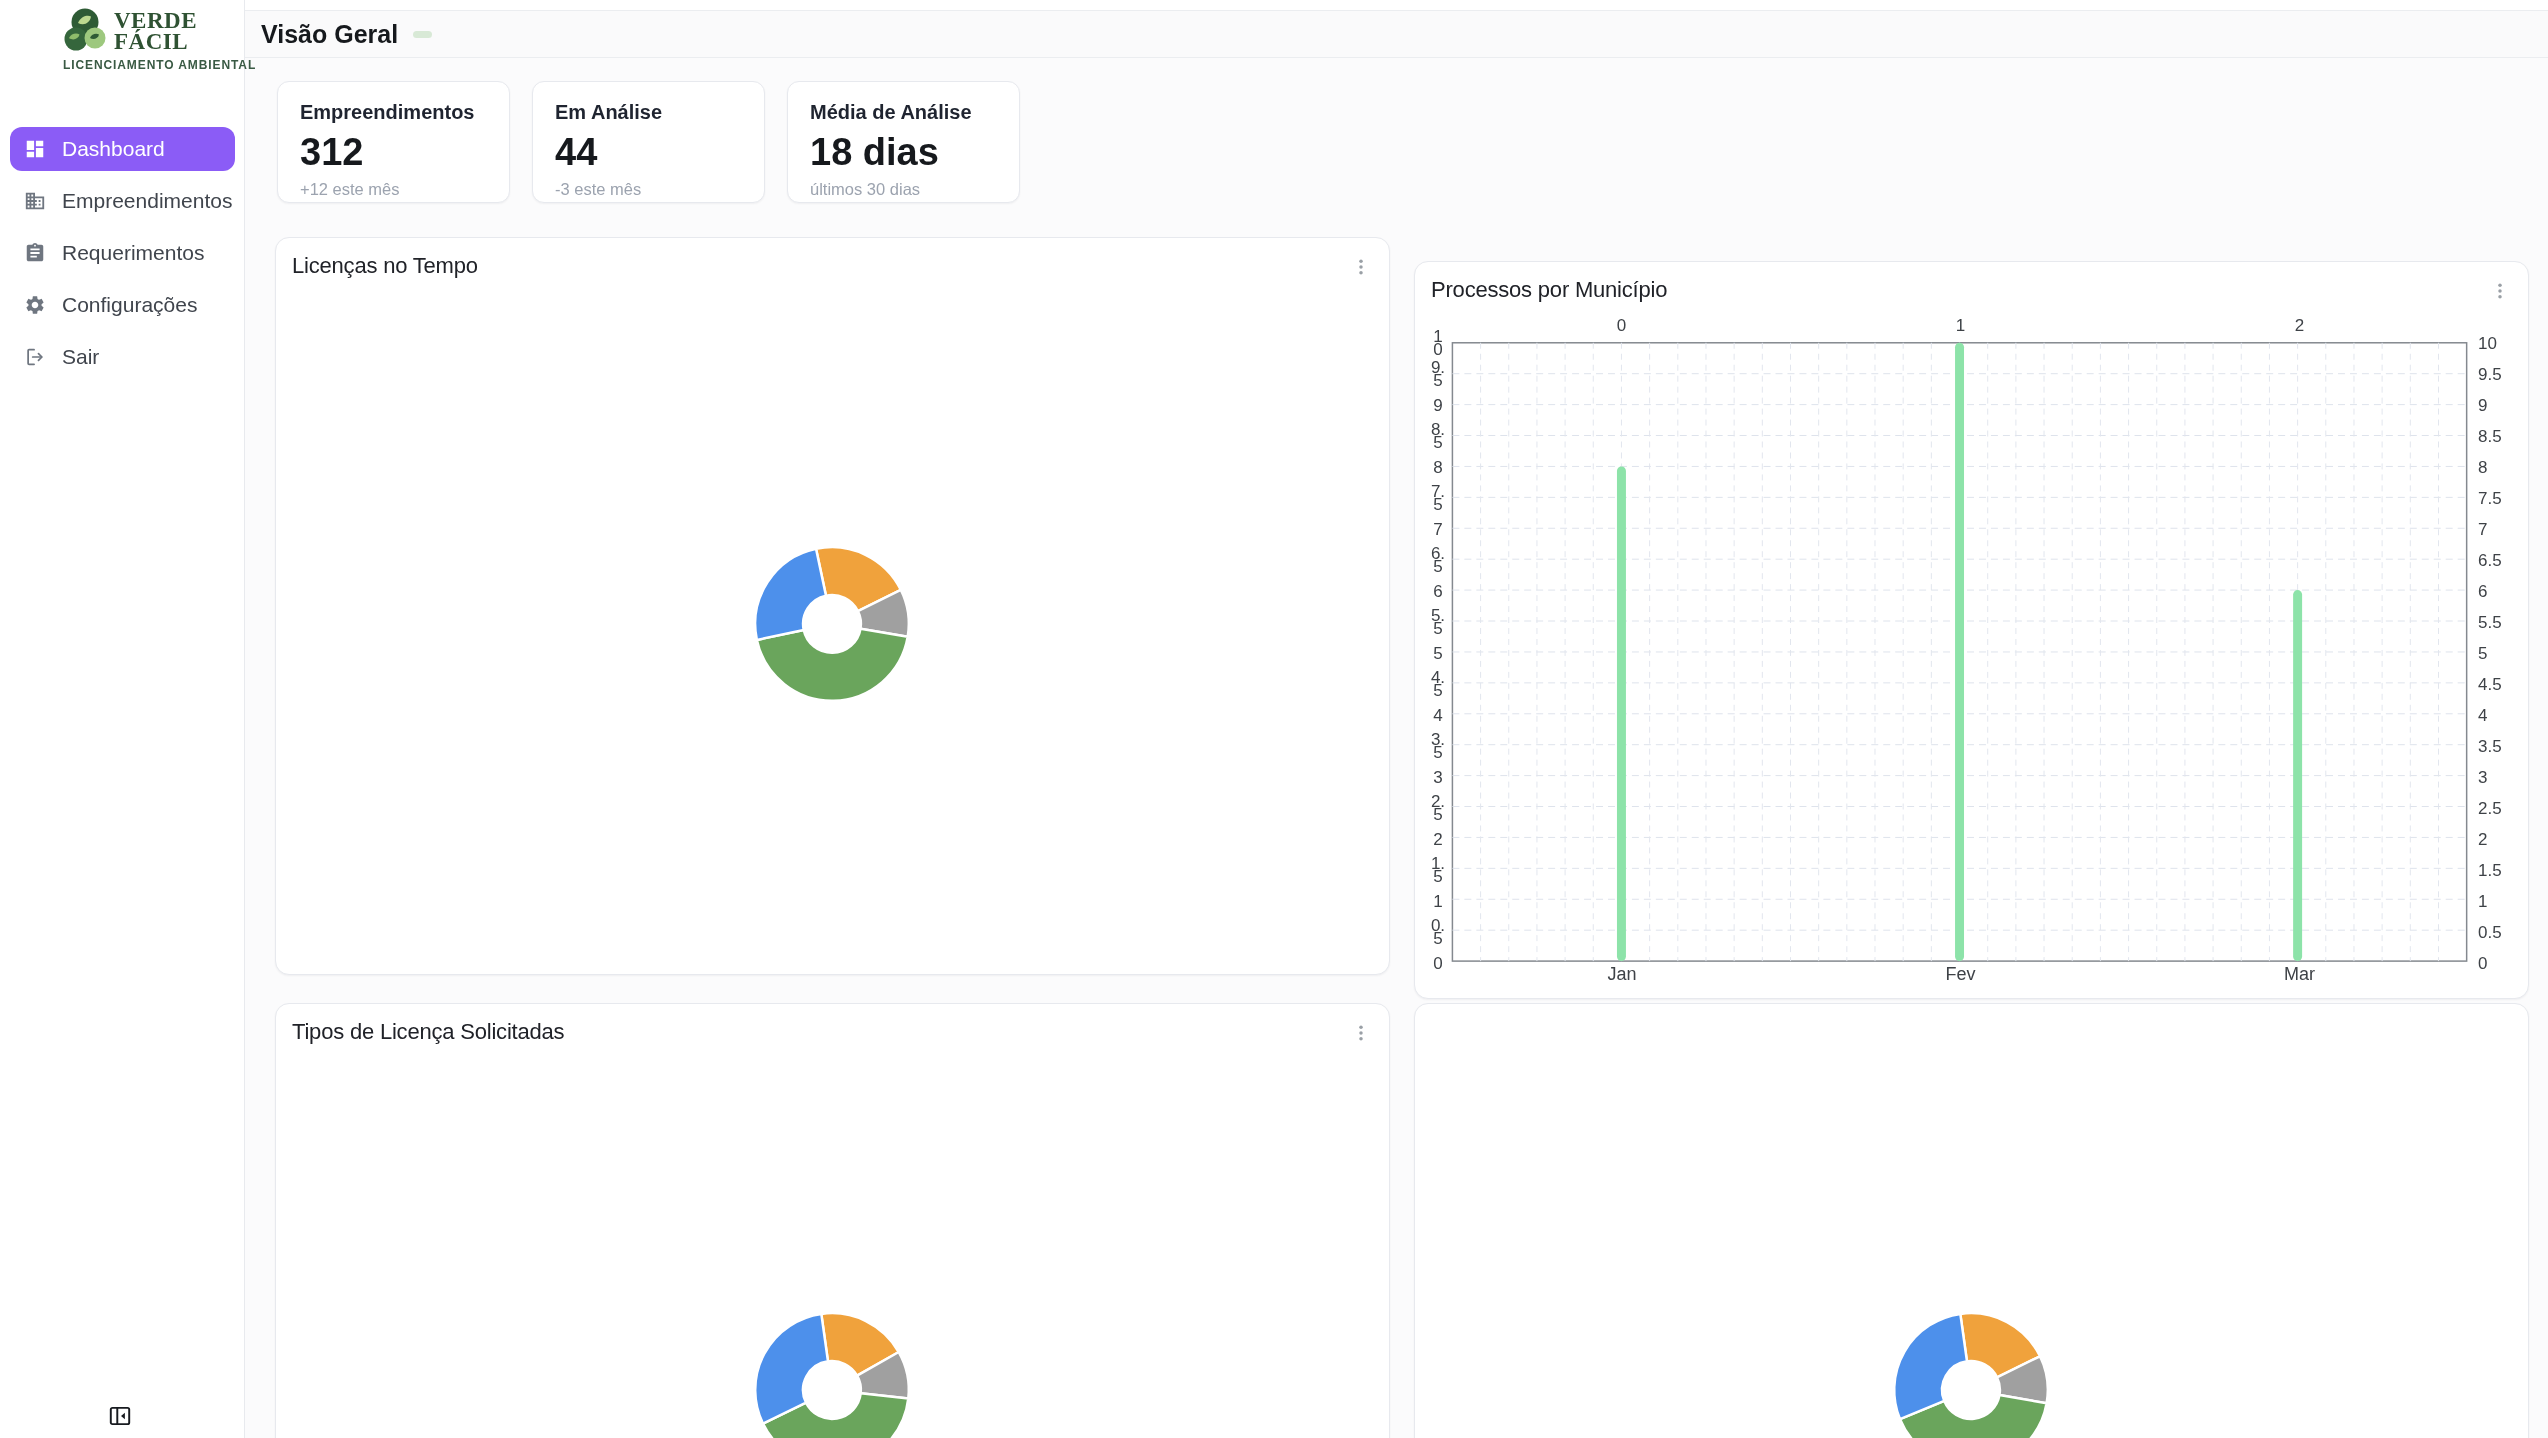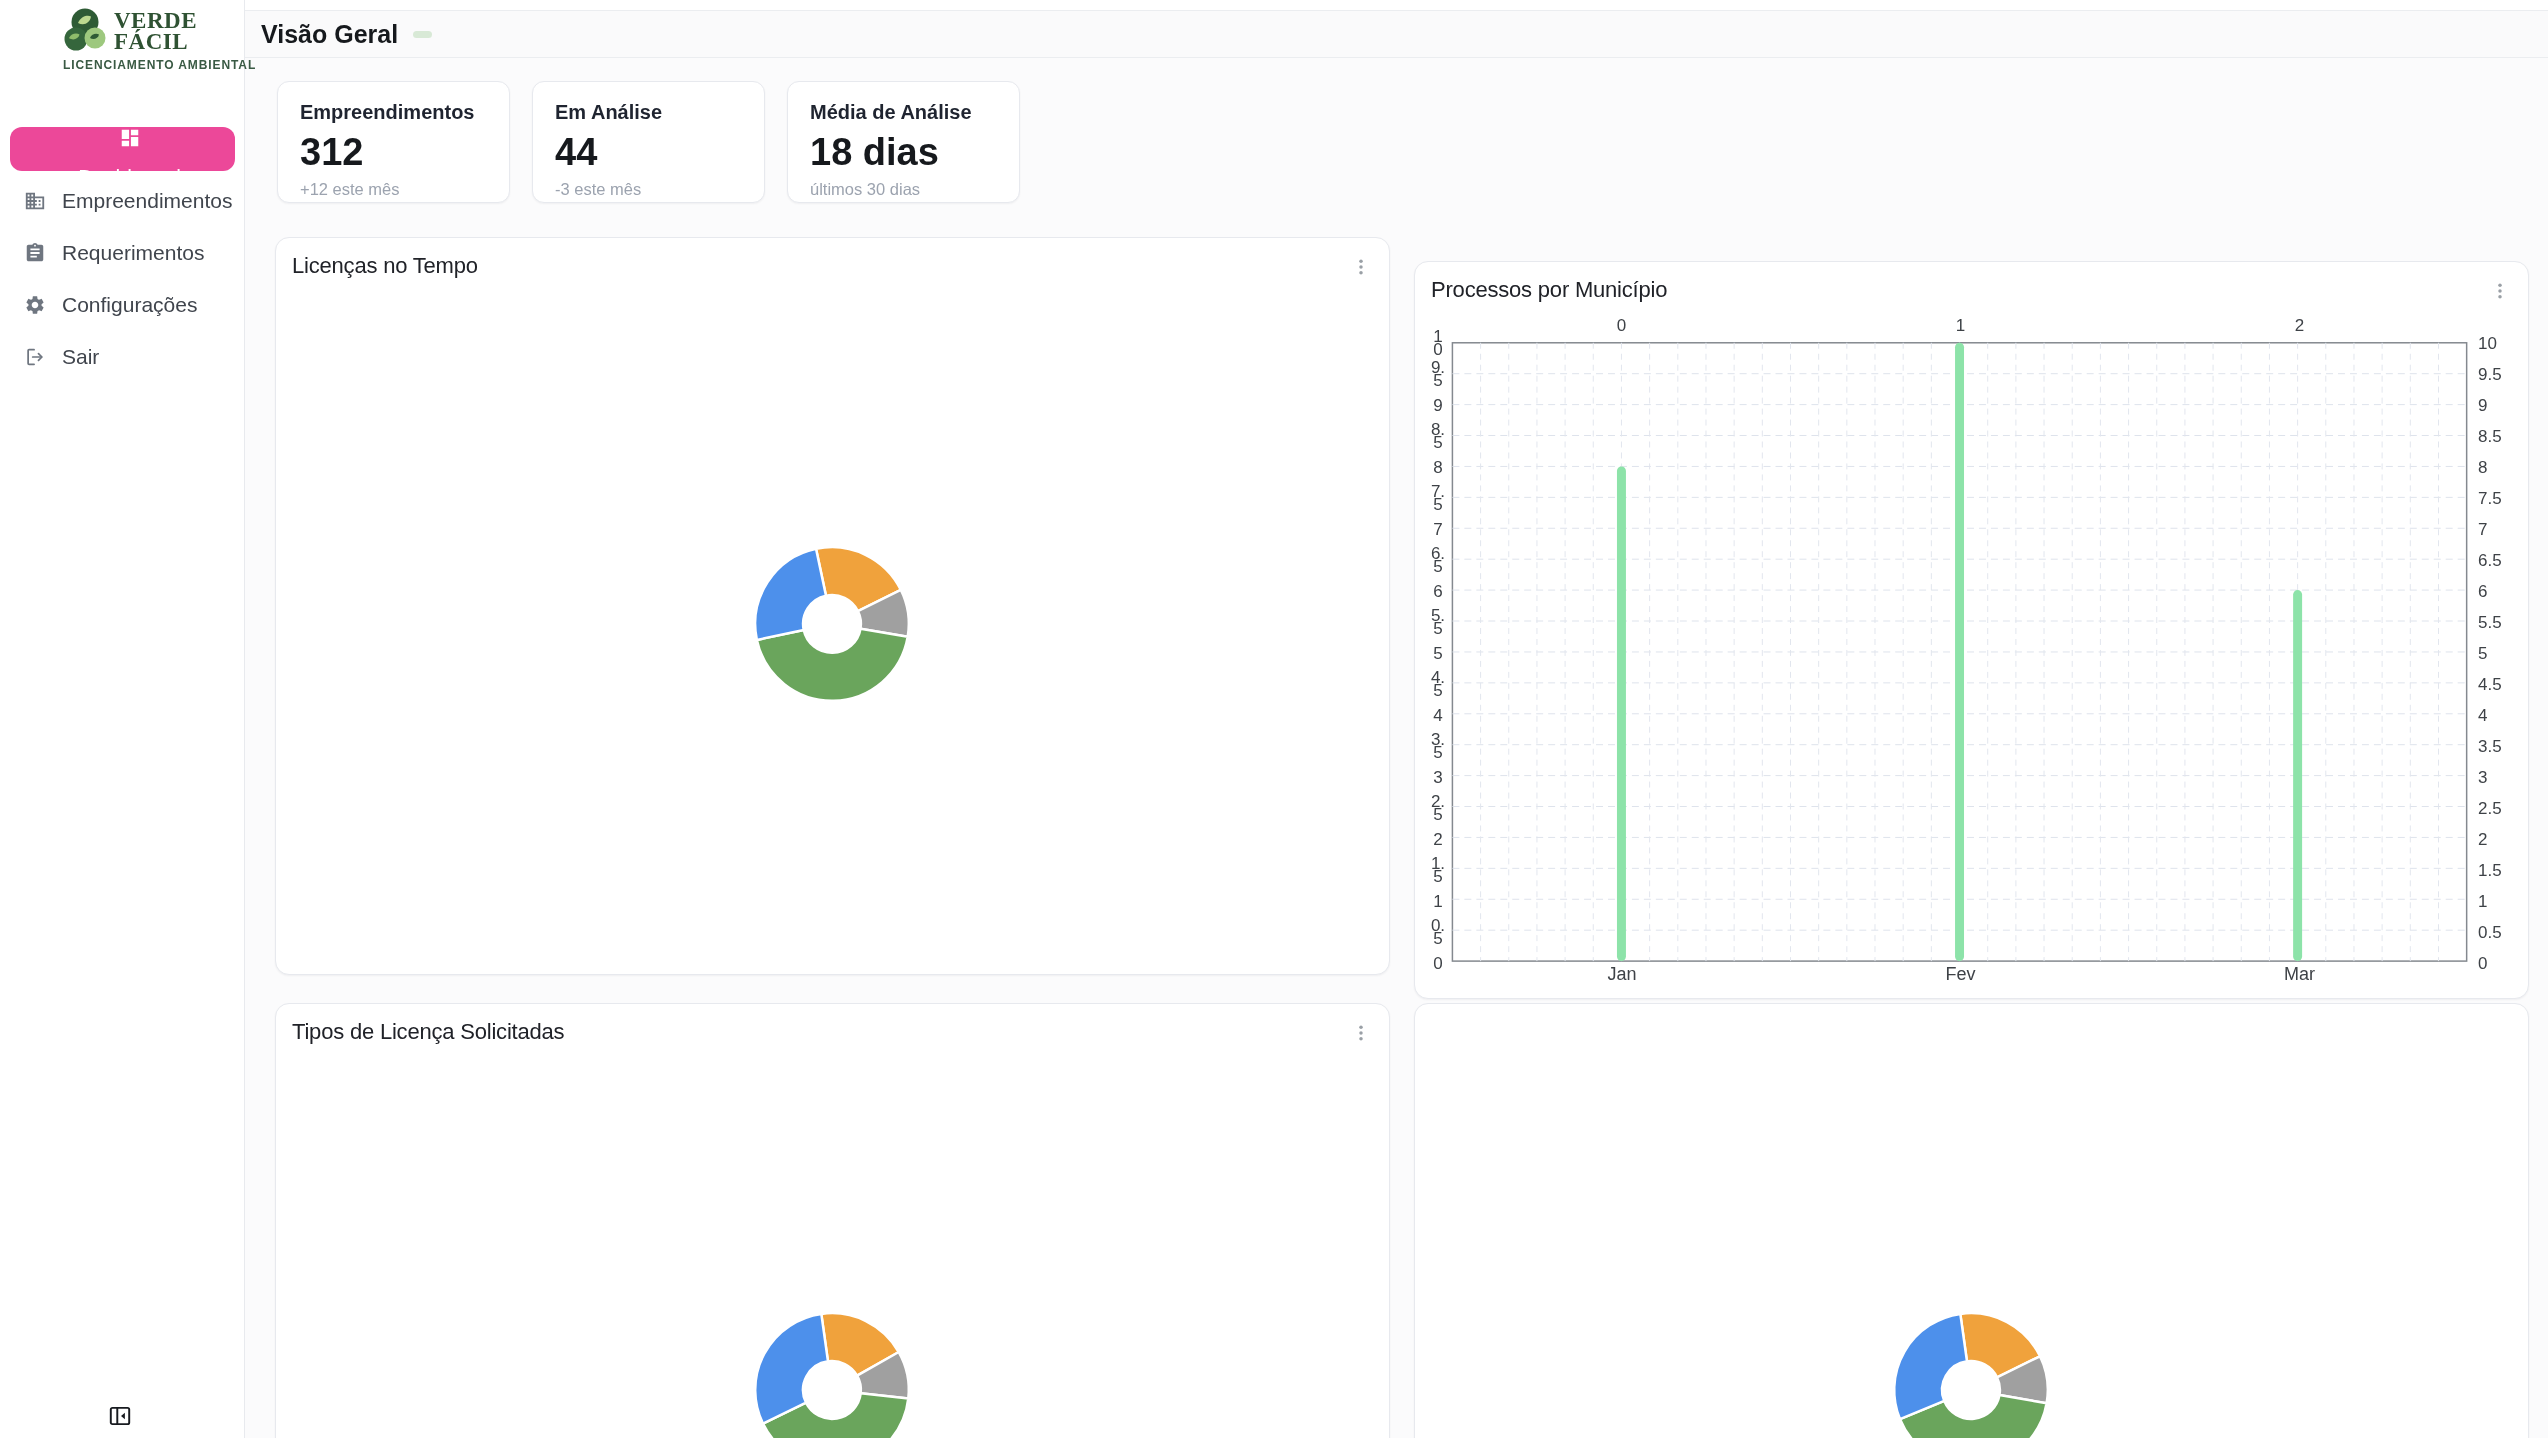--- a/index.html
+++ b/index.html
@@ -13,21 +13,21 @@
   .logo{position:absolute;left:64px;top:8px;display:flex;align-items:center;gap:6px;}
   .logo-emblem{width:44px;height:46px;flex:none;}
   .logo-word{font-family:"Liberation Serif",serif;font-weight:700;font-size:23px;line-height:21px;
     color:#2f5233;letter-spacing:.5px;}
   .logo-tagline{position:absolute;left:63px;top:58px;font-size:12px;font-weight:700;
     letter-spacing:.9px;color:#3a5a44;white-space:nowrap;}
   .nav{position:absolute;top:127px;left:10px;right:9px;}
   .nav-item{display:flex;align-items:center;height:44px;margin-bottom:8px;padding-left:14px;gap:16px;
     border-radius:12px;color:#40454d;font-size:21px;cursor:pointer;}
   .nav-item svg{width:22px;height:22px;flex:none;color:#6f7680;}
-  .nav-item.active{background:#ec4899;color:#ffffff;font-weight:500;flex-direction:column;}
+  .nav-item.active{background:#8b5cf6;color:#ffffff;font-weight:500;}
   .nav-item.active svg{color:#ffffff;}
   .collapse{position:absolute;left:103px;top:1400px;width:34px;height:34px;background:none;border:0;
     padding:0;color:#181b20;cursor:pointer;}
   .collapse svg{width:26px;height:26px;}
   
   .header{position:absolute;left:245px;right:0;top:10px;height:48px;background:#fafafb;
     border-top:1px solid #ebedf0;border-bottom:1px solid #ebedf0;box-sizing:border-box;
     display:flex;align-items:center;padding-left:16px;z-index:2;}
   .page-title{font-size:25px;font-weight:700;color:#16191d;margin:0;}
   .title-accent{display:inline-block;width:19px;height:7px;border-radius:4px;background:#d8e9d6;margin-left:15px;}

